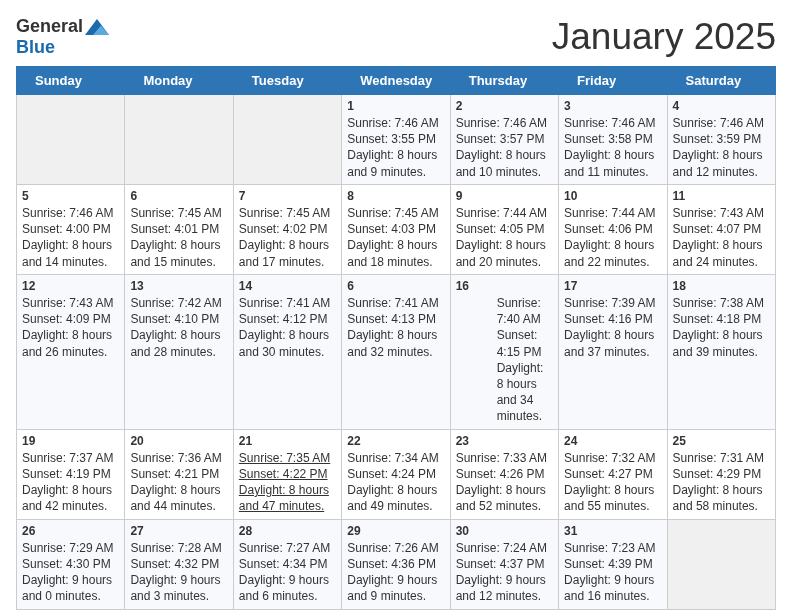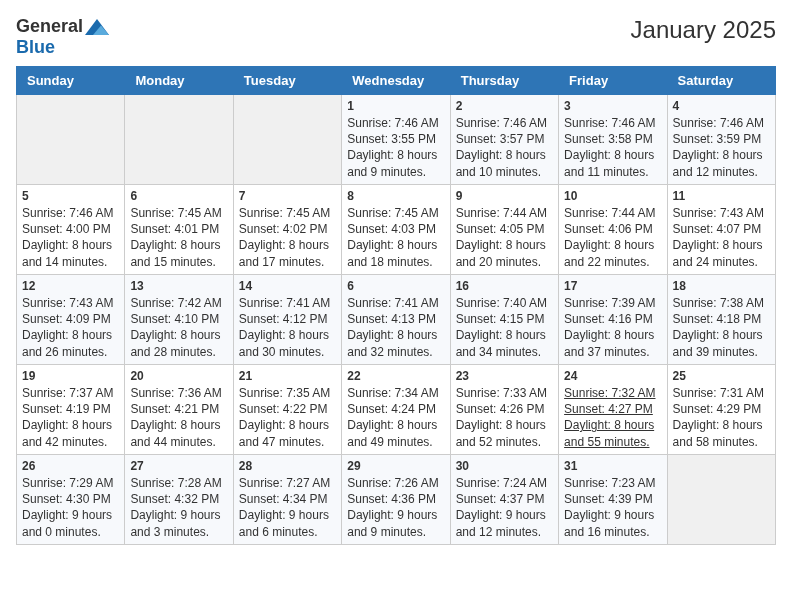--- a/index.html
+++ b/index.html
@@ -37,38 +37,38 @@
       margin-left: 2px;
     }
     .logo-top {
       display: flex;
       align-items: center;
     }
     .title-block {
       text-align: right;
     }
     .month-title {
-      font-size: 24px;
+      font-size: 37px;
       color: #333;
       font-weight: normal;
     }
     .location-title {
       font-size: 16px;
       color: #555;
     }
     table {
       width: 100%;
       border-collapse: collapse;
       table-layout: fixed;
     }
     thead tr th {
       background-color: #2e75b6;
       color: #fff;
       text-align: left;
-      padding: 6px 10px;
+      padding: 6px 18px;
       font-size: 13px;
       font-weight: bold;
       border: 1px solid #2e75b6;
     }
     tbody tr td {
       vertical-align: top;
       border: 1px solid #ccc;
       padding: 4px 5px;
       font-size: 10.5px;
       color: #333;
@@ -237,21 +237,21 @@
         </td>
         <td>
           <span class="day-number">6</span>
           <div class="cell-content" style="white-space: pre-line;">Sunrise: 7:41 AM
 Sunset: 4:13 PM
 Daylight: 8 hours
 and 32 minutes.</div>
         </td>
         <td>
           <span class="day-number">16</span>
-          <div class="cell-content" style="white-space: pre-line;">Sunrise: 7:40 AM
+          <div class="cell-content" style="white-space: pre-line; margin-left: 41px;">Sunrise: 7:40 AM
 Sunset: 4:15 PM
 Daylight: 8 hours
 and 34 minutes.</div>
         </td>
         <td>
           <span class="day-number">17</span>
           <div class="cell-content" style="white-space: pre-line;">Sunrise: 7:39 AM
 Sunset: 4:16 PM
 Daylight: 8 hours
 and 37 minutes.</div>
@@ -274,42 +274,42 @@
         </td>
         <td>
           <span class="day-number">20</span>
           <div class="cell-content" style="white-space: pre-line;">Sunrise: 7:36 AM
 Sunset: 4:21 PM
 Daylight: 8 hours
 and 44 minutes.</div>
         </td>
         <td>
           <span class="day-number">21</span>
-          <div class="cell-content" style="white-space: pre-line;">Sunrise: 7:35 AM
+          <div class="cell-content" style="white-space: pre-line; text-decoration: underline;">Sunrise: 7:35 AM
 Sunset: 4:22 PM
 Daylight: 8 hours
 and 47 minutes.</div>
         </td>
         <td>
           <span class="day-number">22</span>
           <div class="cell-content" style="white-space: pre-line;">Sunrise: 7:34 AM
 Sunset: 4:24 PM
 Daylight: 8 hours
 and 49 minutes.</div>
         </td>
         <td>
           <span class="day-number">23</span>
           <div class="cell-content" style="white-space: pre-line;">Sunrise: 7:33 AM
 Sunset: 4:26 PM
 Daylight: 8 hours
 and 52 minutes.</div>
         </td>
         <td>
           <span class="day-number">24</span>
-          <div class="cell-content" style="white-space: pre-line; text-decoration: underline;">Sunrise: 7:32 AM
+          <div class="cell-content" style="white-space: pre-line;">Sunrise: 7:32 AM
 Sunset: 4:27 PM
 Daylight: 8 hours
 and 55 minutes.</div>
         </td>
         <td>
           <span class="day-number">25</span>
           <div class="cell-content" style="white-space: pre-line;">Sunrise: 7:31 AM
 Sunset: 4:29 PM
 Daylight: 8 hours
 and 58 minutes.</div>

